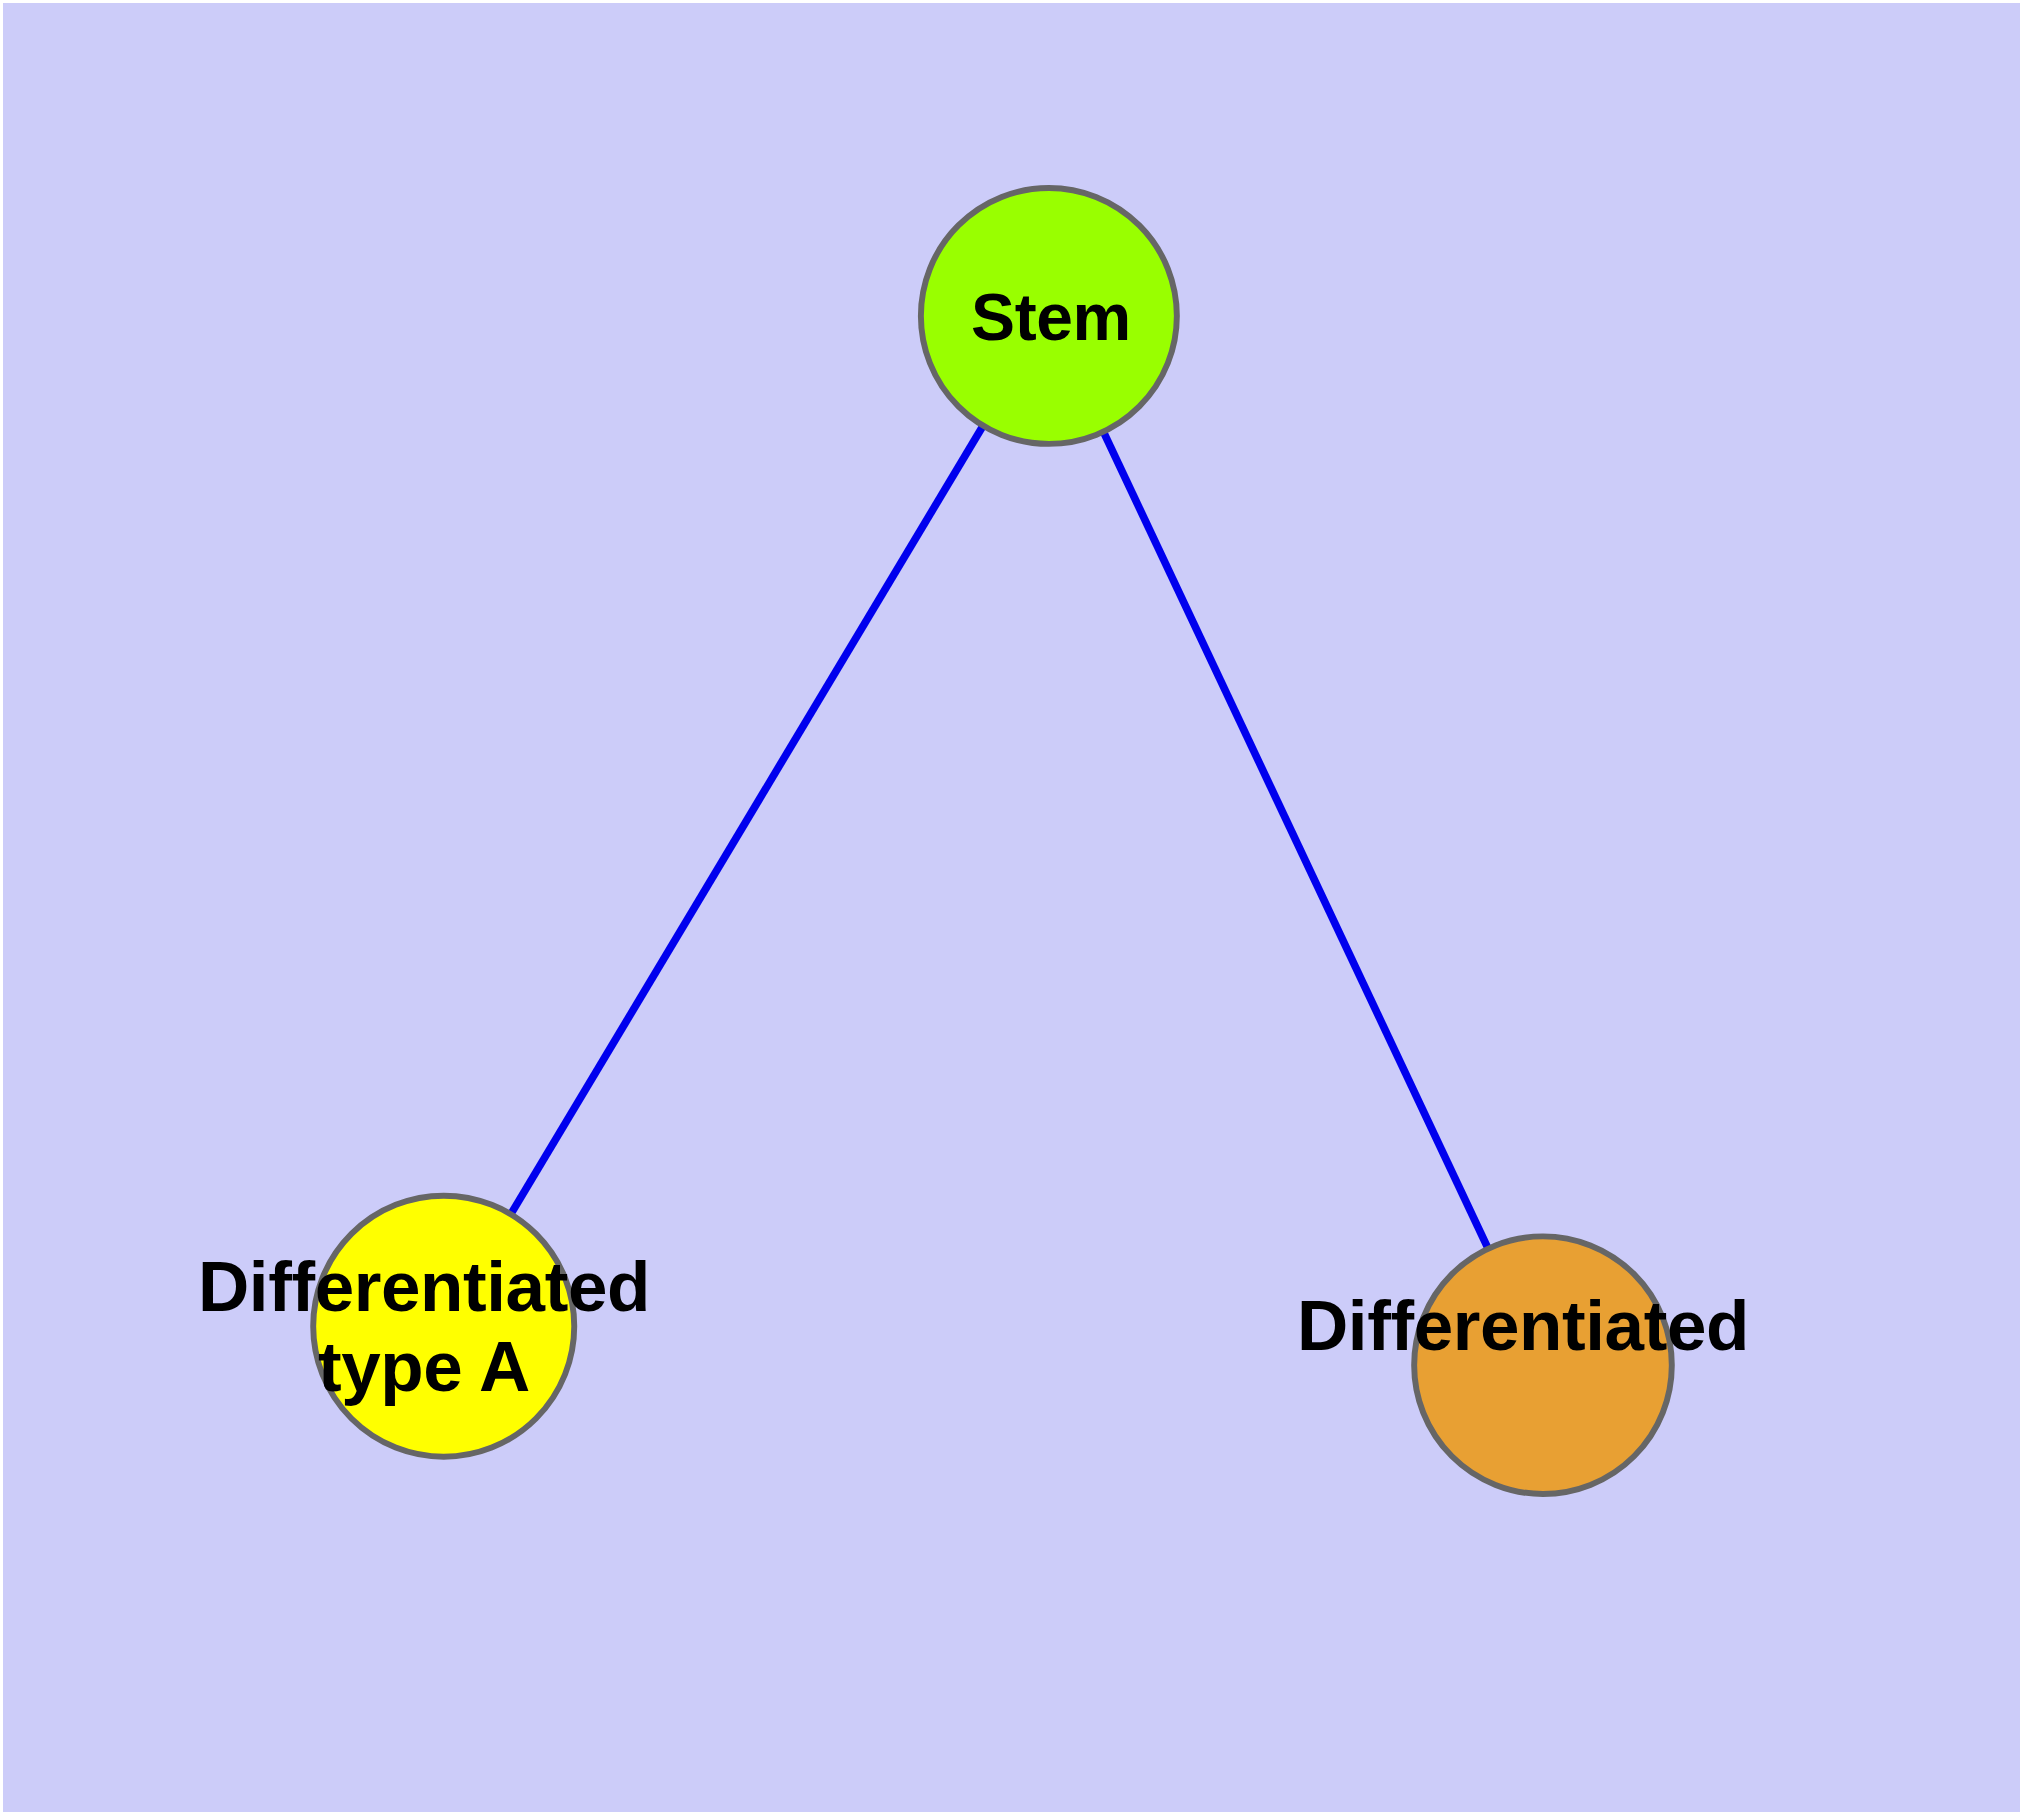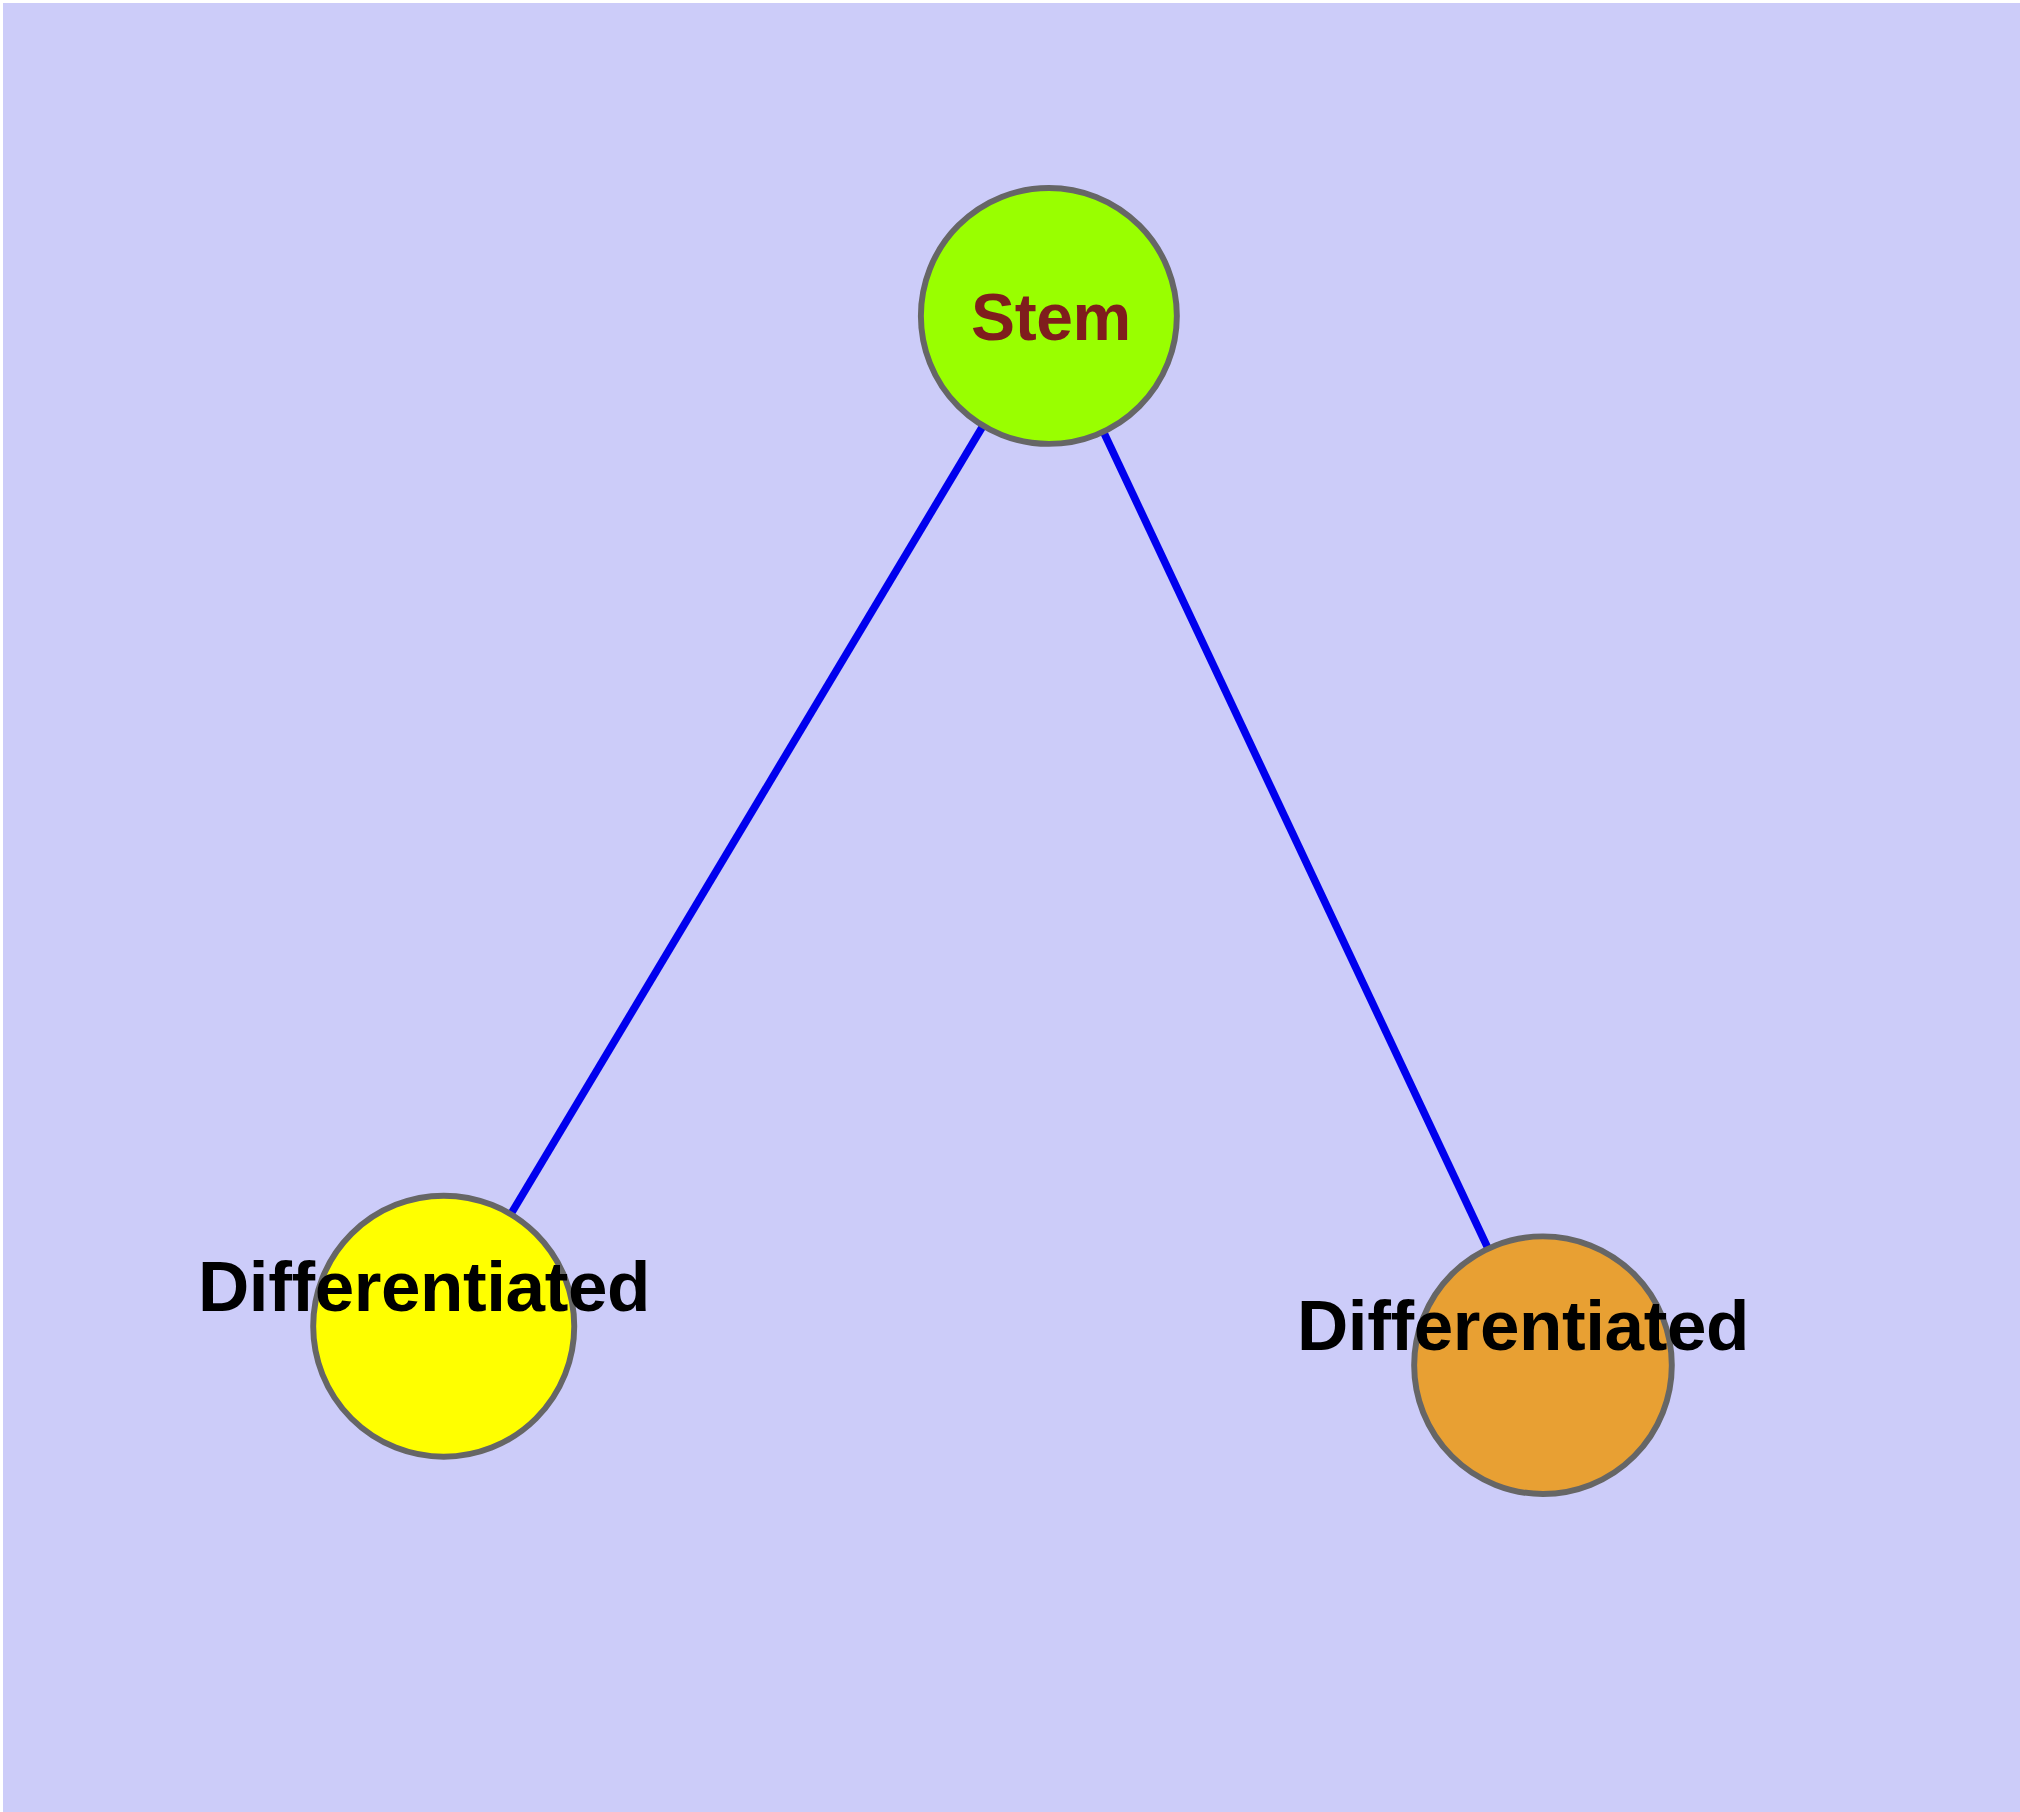--- a/index.html
+++ b/index.html
@@ -76,21 +76,21 @@
         <line x1="1158.462493068439" y1="495.1074345412053" x2="597.0790887056744" y2="1432.3189443457088" stroke="#0000ee" stroke-width="9" stroke-linecap="butt"></line>
         <line x1="1296.6283758832265" y1="501.99130247587357" x2="1753.9455807434183" y2="1473.1039947861952" stroke="#0000ee" stroke-width="9" stroke-linecap="butt"></line>
       </g>
       <g>
         <circle cx="1234" cy="369" r="151" fill="#99ff00" stroke="#666666" stroke-width="7"></circle>
         <circle cx="520" cy="1561" r="154" fill="#ffff00" stroke="#666666" stroke-width="7"></circle>
         <circle cx="1817" cy="1607" r="152" fill="#e8a033" stroke="#666666" stroke-width="7"></circle>
       </g>
     </svg>
 
-    <div class="node-label" id="label-stem" style="color: #7f1d1d;">Stem</div>
+    <div class="node-label" id="label-stem" style="color: #000000;">Stem</div>
 
-    <div class="node-label" id="label-diff-a" style="color: rgb(0, 0, 0);"><span>Differentiated</span><br></div>
+    <div class="node-label" id="label-diff-a" style="color: rgb(0, 0, 0);"><span>Differentiated</span><br><span>type A</span></div>
 
     <div class="node-label" id="label-diff-b" style="color: rgb(0, 0, 0);"><span>Differentiated</span><br></div>
 
   </div>
 </div>
 
 
 </body></html>

